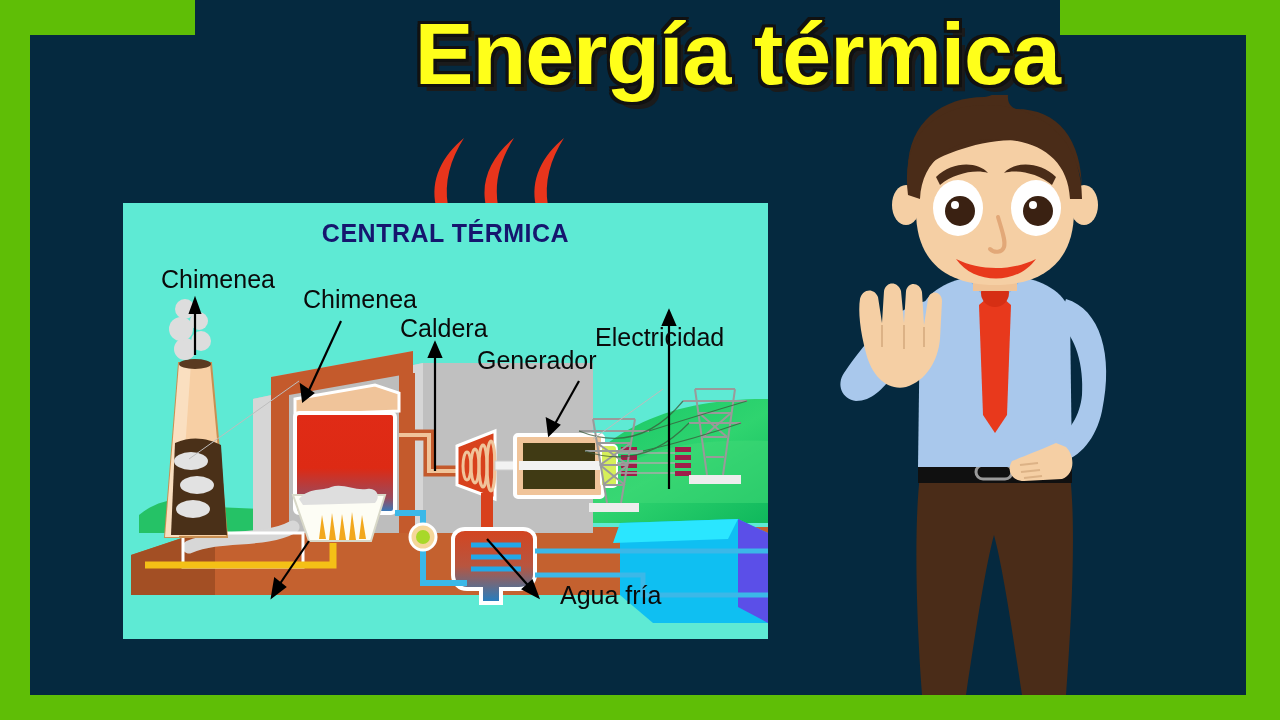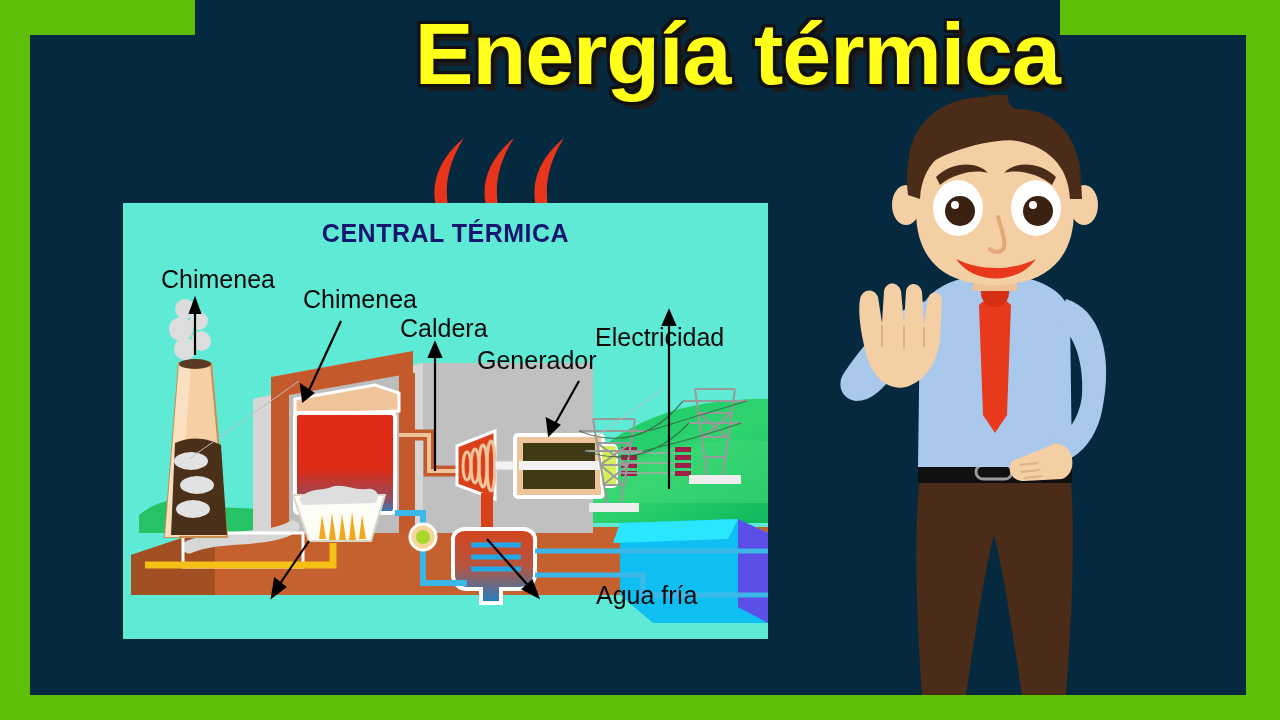--- a/index.html
+++ b/index.html
@@ -54,21 +54,21 @@
     position:absolute;color:#0a0a0a;font-size:25px;
     font-family:"Liberation Sans","DejaVu Sans",sans-serif;
     white-space:nowrap;line-height:1;
   }
   .lbl-chimenea{left:18px;top:64px;margin-left:20px;}
   .lbl-caldera{left:180px;top:84px;}
   .lbl-turbina{left:277px;top:113px;}
   .lbl-generador{left:354px;top:145px;}
   .lbl-electricidad{left:472px;top:78px;margin-top:44px;}
   .lbl-carbon{left:12px;top:380px;}
-  .lbl-agua{left:437px;top:380px;margin-left:36px;}
+  .lbl-agua{left:437px;top:380px;}
 
   .diagram-svg{position:absolute;left:0;top:0;width:645px;height:436px;}
 
   
   .character{position:absolute;left:770px;top:95px;width:430px;height:600px;}
 </style>
 </head>
 <body>
 
 <div id="stage">

